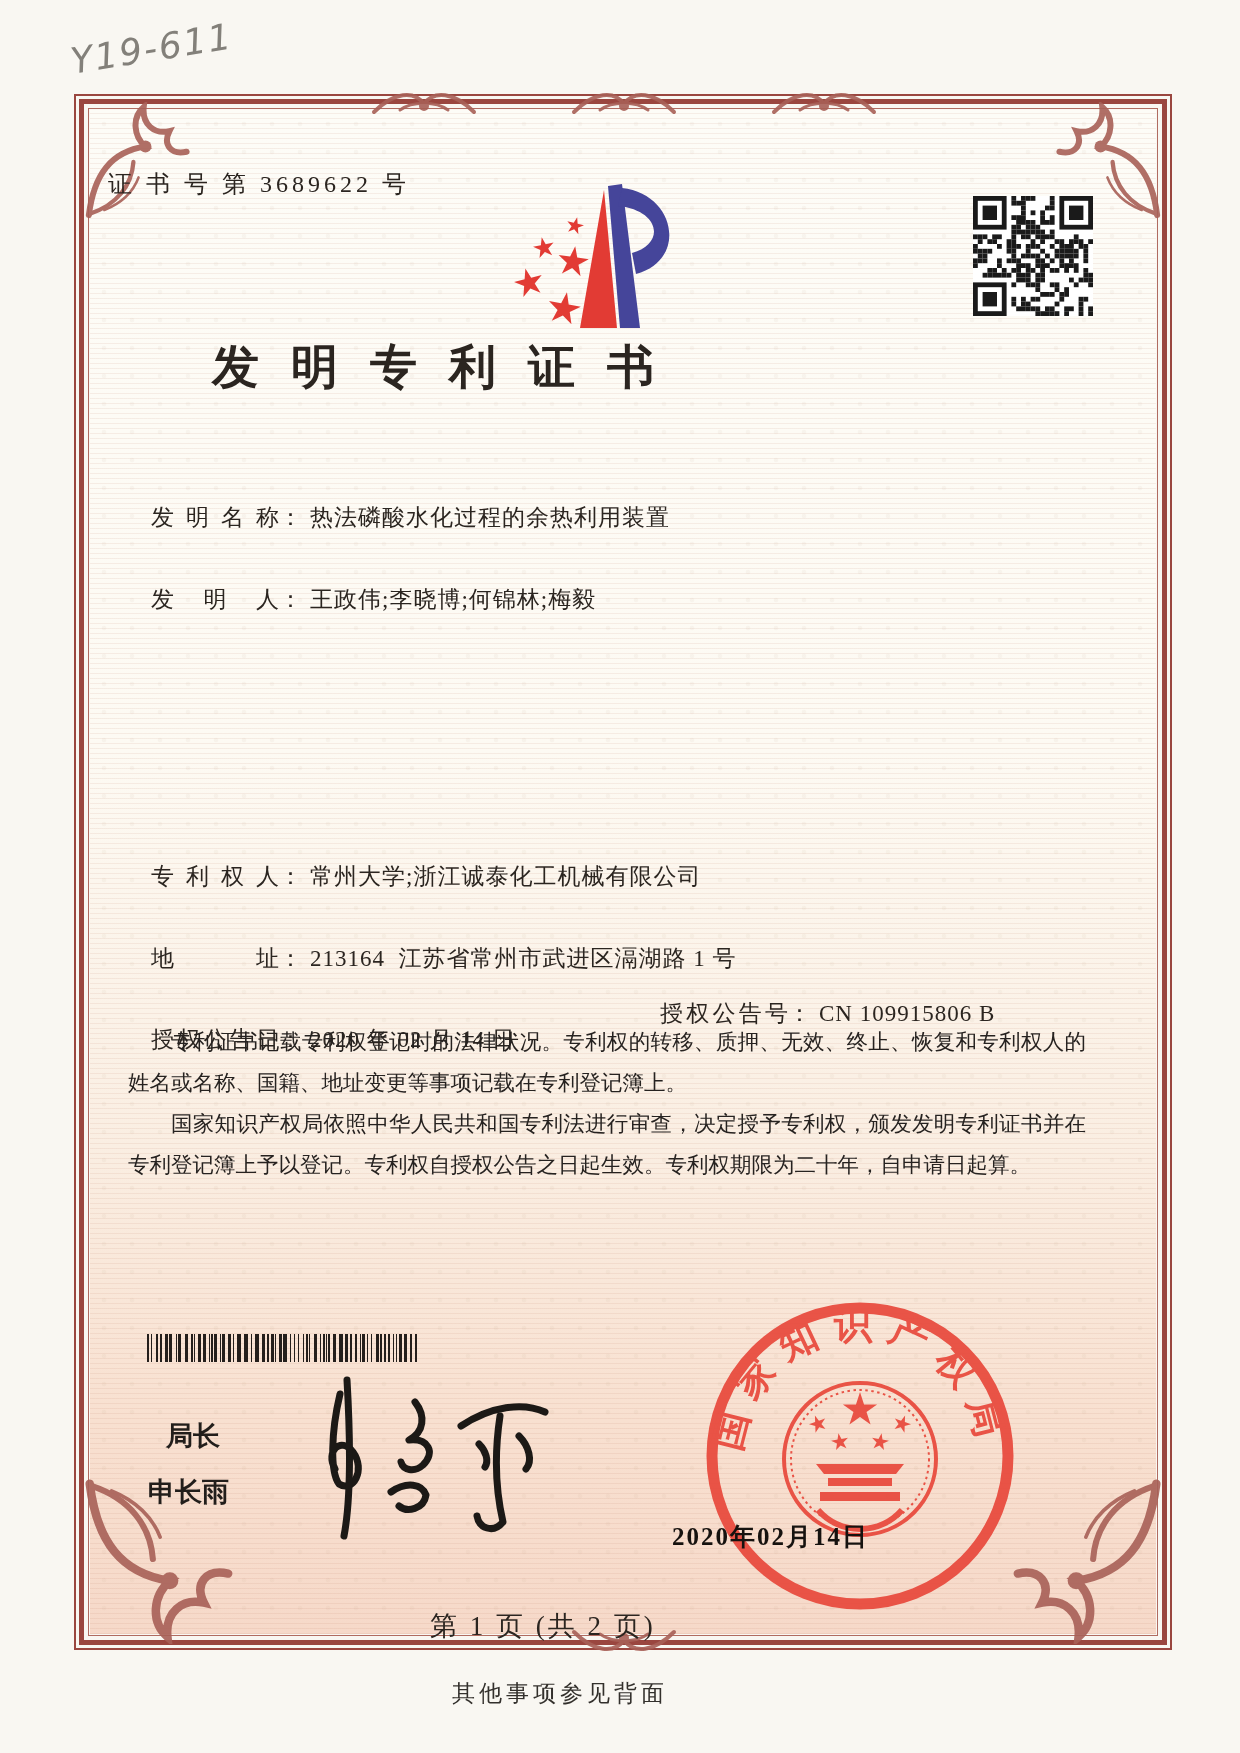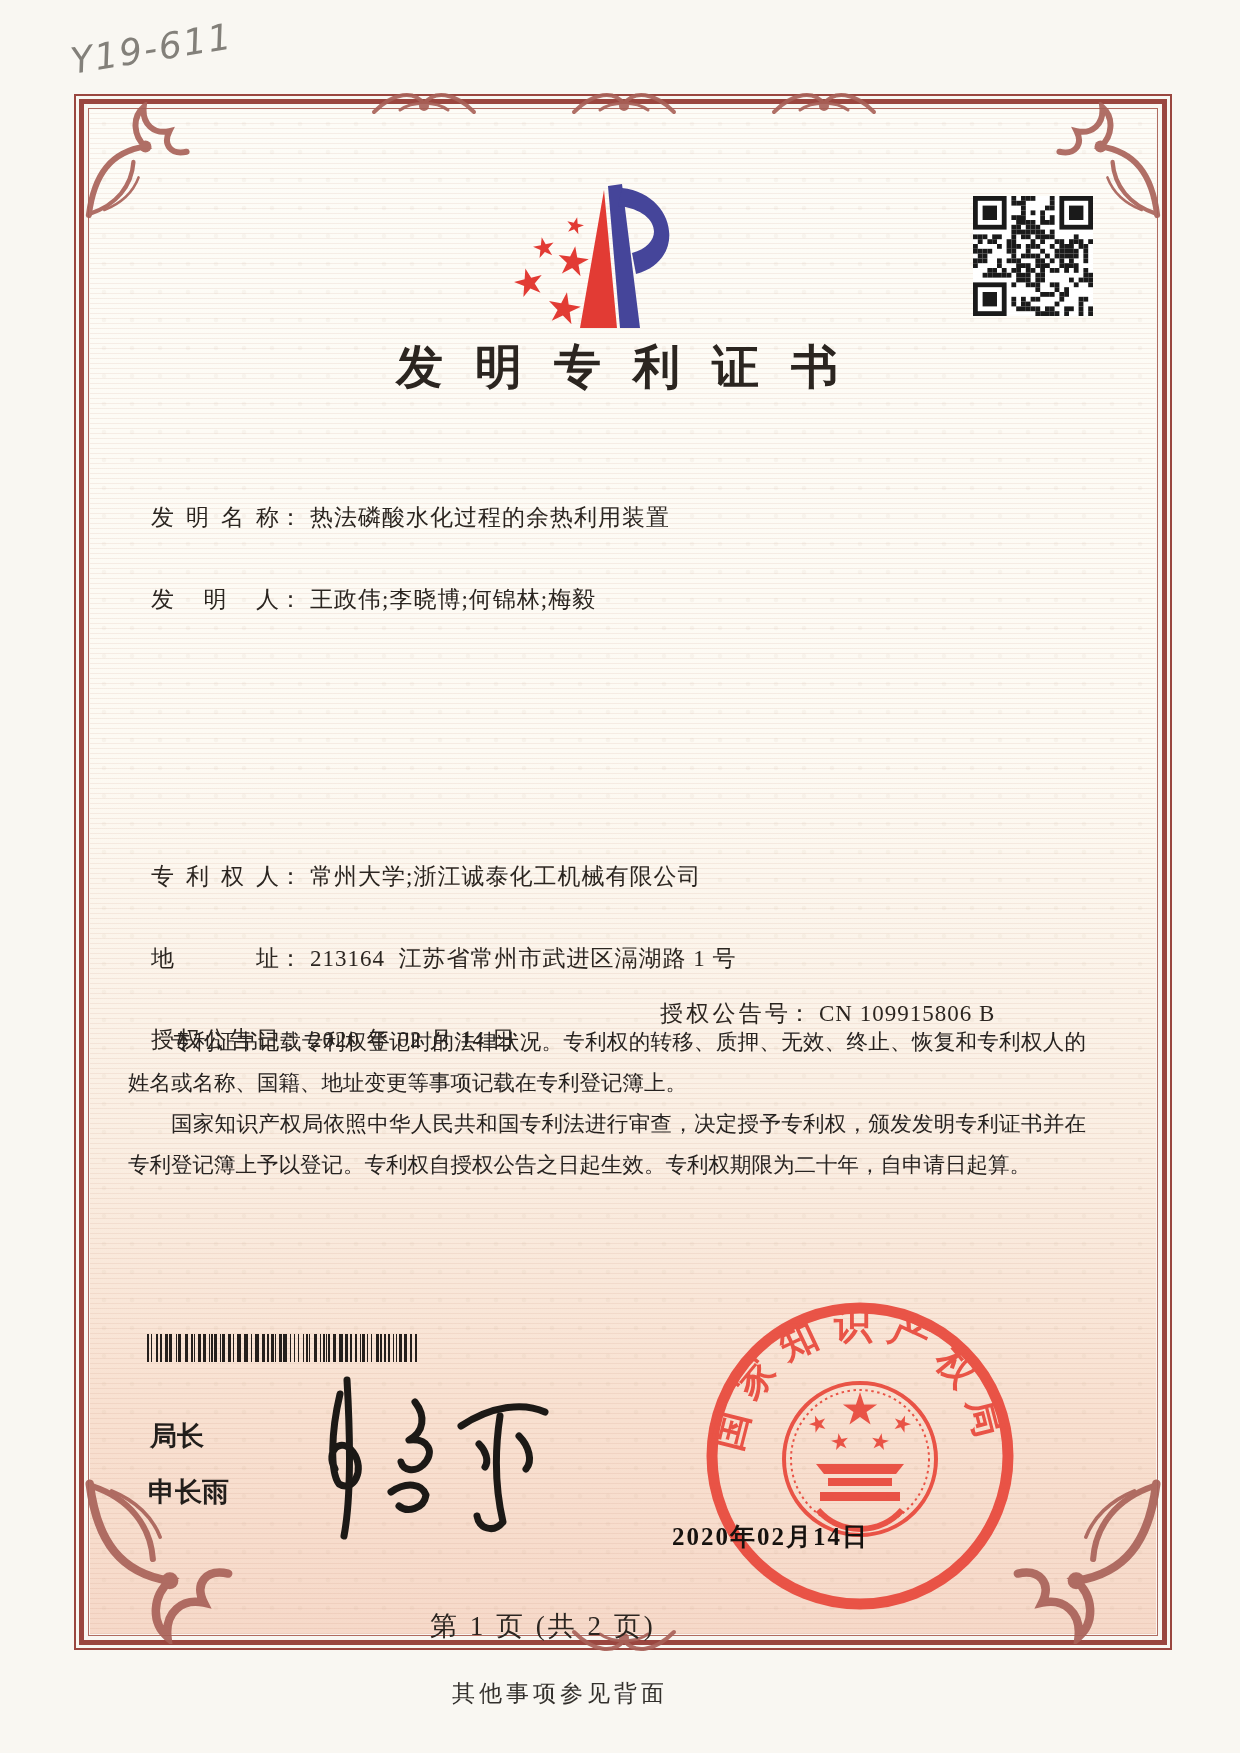--- a/index.html
+++ b/index.html
@@ -30,35 +30,35 @@
       repeating-linear-gradient(0deg, rgba(186,116,92,0.11) 0px, rgba(186,116,92,0.11) 1px, rgba(0,0,0,0) 1px, rgba(0,0,0,0) 5px),
       linear-gradient(to bottom, #fdfcf7 0%, #fdfaf3 42%, #faeee2 68%, #f8e0d0 86%, #f6d9c9 100%);
     background-size:28px 28px, auto, auto;
   }
   .orn{position:absolute;pointer-events:none;opacity:0.9;}
   
   .cert-no{position:absolute;left:108px;top:168px;font-size:24px;letter-spacing:4px;white-space:pre-wrap;}
   .logo{position:absolute;left:452px;top:156px;}
   .qr{position:absolute;left:973px;top:196px;}
   .doc-title{
-    position:absolute;left:180px;top:336px;width:690px;text-align:right;
+    position:absolute;left:180px;top:336px;width:690px;text-align:left;
     font-size:47px;font-weight:700;letter-spacing:32px;text-indent:32px;
   }
   .frow{position:absolute;left:128px;font-size:23px;white-space:pre-wrap;}
   .flabel{display:inline-block;width:128px;text-align:justify;text-align-last:justify;vertical-align:bottom;}
   .fcolon{display:inline-block;margin-right:8px;}
   .fvalue{letter-spacing:1px;}
   .grant-no{position:absolute;left:512px;top:0;white-space:pre-wrap;margin-left:20px;}
   .body-text{
     position:absolute;left:128px;top:1022px;width:958px;
     font-size:21.5px;line-height:41px;text-align:justify;color:#262220;
   }
   .body-text p{margin:0;text-indent:2em;}
   .barcode{position:absolute;left:147px;top:1334px;}
-  .officer-title{position:absolute;left:150px;top:1418px;font-family:"Liberation Sans","DejaVu Sans",sans-serif;font-size:27px;font-weight:700;color:#221e1b;}
+  .officer-title{position:absolute;left:166px;top:1418px;font-family:"Liberation Sans","DejaVu Sans",sans-serif;font-size:27px;font-weight:700;color:#221e1b;}
   .officer-name{position:absolute;left:148px;top:1474px;font-family:"Liberation Sans","DejaVu Sans",sans-serif;font-size:27px;font-weight:700;color:#221e1b;}
   .signature{position:absolute;left:295px;top:1372px;}
   .seal{position:absolute;left:700px;top:1296px;}
   .seal-date{position:absolute;left:672px;top:1520px;font-size:25px;font-weight:700;letter-spacing:2px;color:#16120f;z-index:5;}
   .page-info{position:absolute;left:430px;top:1608px;width:260px;text-align:left;font-size:27px;letter-spacing:3px;}
   .back-note{position:absolute;left:400px;top:1678px;width:320px;text-align:center;font-size:23px;letter-spacing:4px;color:#33302c;}
 </style>
 </head>
 <body>
 
@@ -126,20 +126,21 @@
     </svg>
     <svg class="orn" style="left:488px;bottom:-12px;transform:scaleY(-1)" width="120" height="36" viewBox="0 0 120 36">
       <g stroke="#a86057" fill="none" stroke-width="4" stroke-linecap="round">
         <path d="M10,28 C30,8 50,6 60,20 C70,6 90,8 110,28"></path>
         <path d="M36,26 C48,17 72,17 84,26" stroke-width="3"></path>
       </g>
         <circle cx="60" cy="22" r="5" fill="#a86057"></circle>
     </svg>
   </div>
 
+  <div class="cert-no">证 书 号 第 3689622 号</div>
 
   <svg class="logo" width="218" height="174" viewBox="0 0 218 174">
     <defs>
       <path id="star" d="M0,-1 L0.2245,-0.309 L0.951,-0.309 L0.363,0.118 L0.588,0.809 L0,0.382 L-0.588,0.809 L-0.363,0.118 L-0.951,-0.309 L-0.2245,-0.309 Z"></path>
     </defs>
     <g fill="#e23b34">
       <use href="#star" transform="translate(123,70) scale(9) rotate(14)"></use>
       <use href="#star" transform="translate(92,92) scale(11) rotate(-12)"></use>
       <use href="#star" transform="translate(121,106) scale(16) rotate(8)"></use>
       <use href="#star" transform="translate(77,127) scale(15) rotate(-14)"></use>

